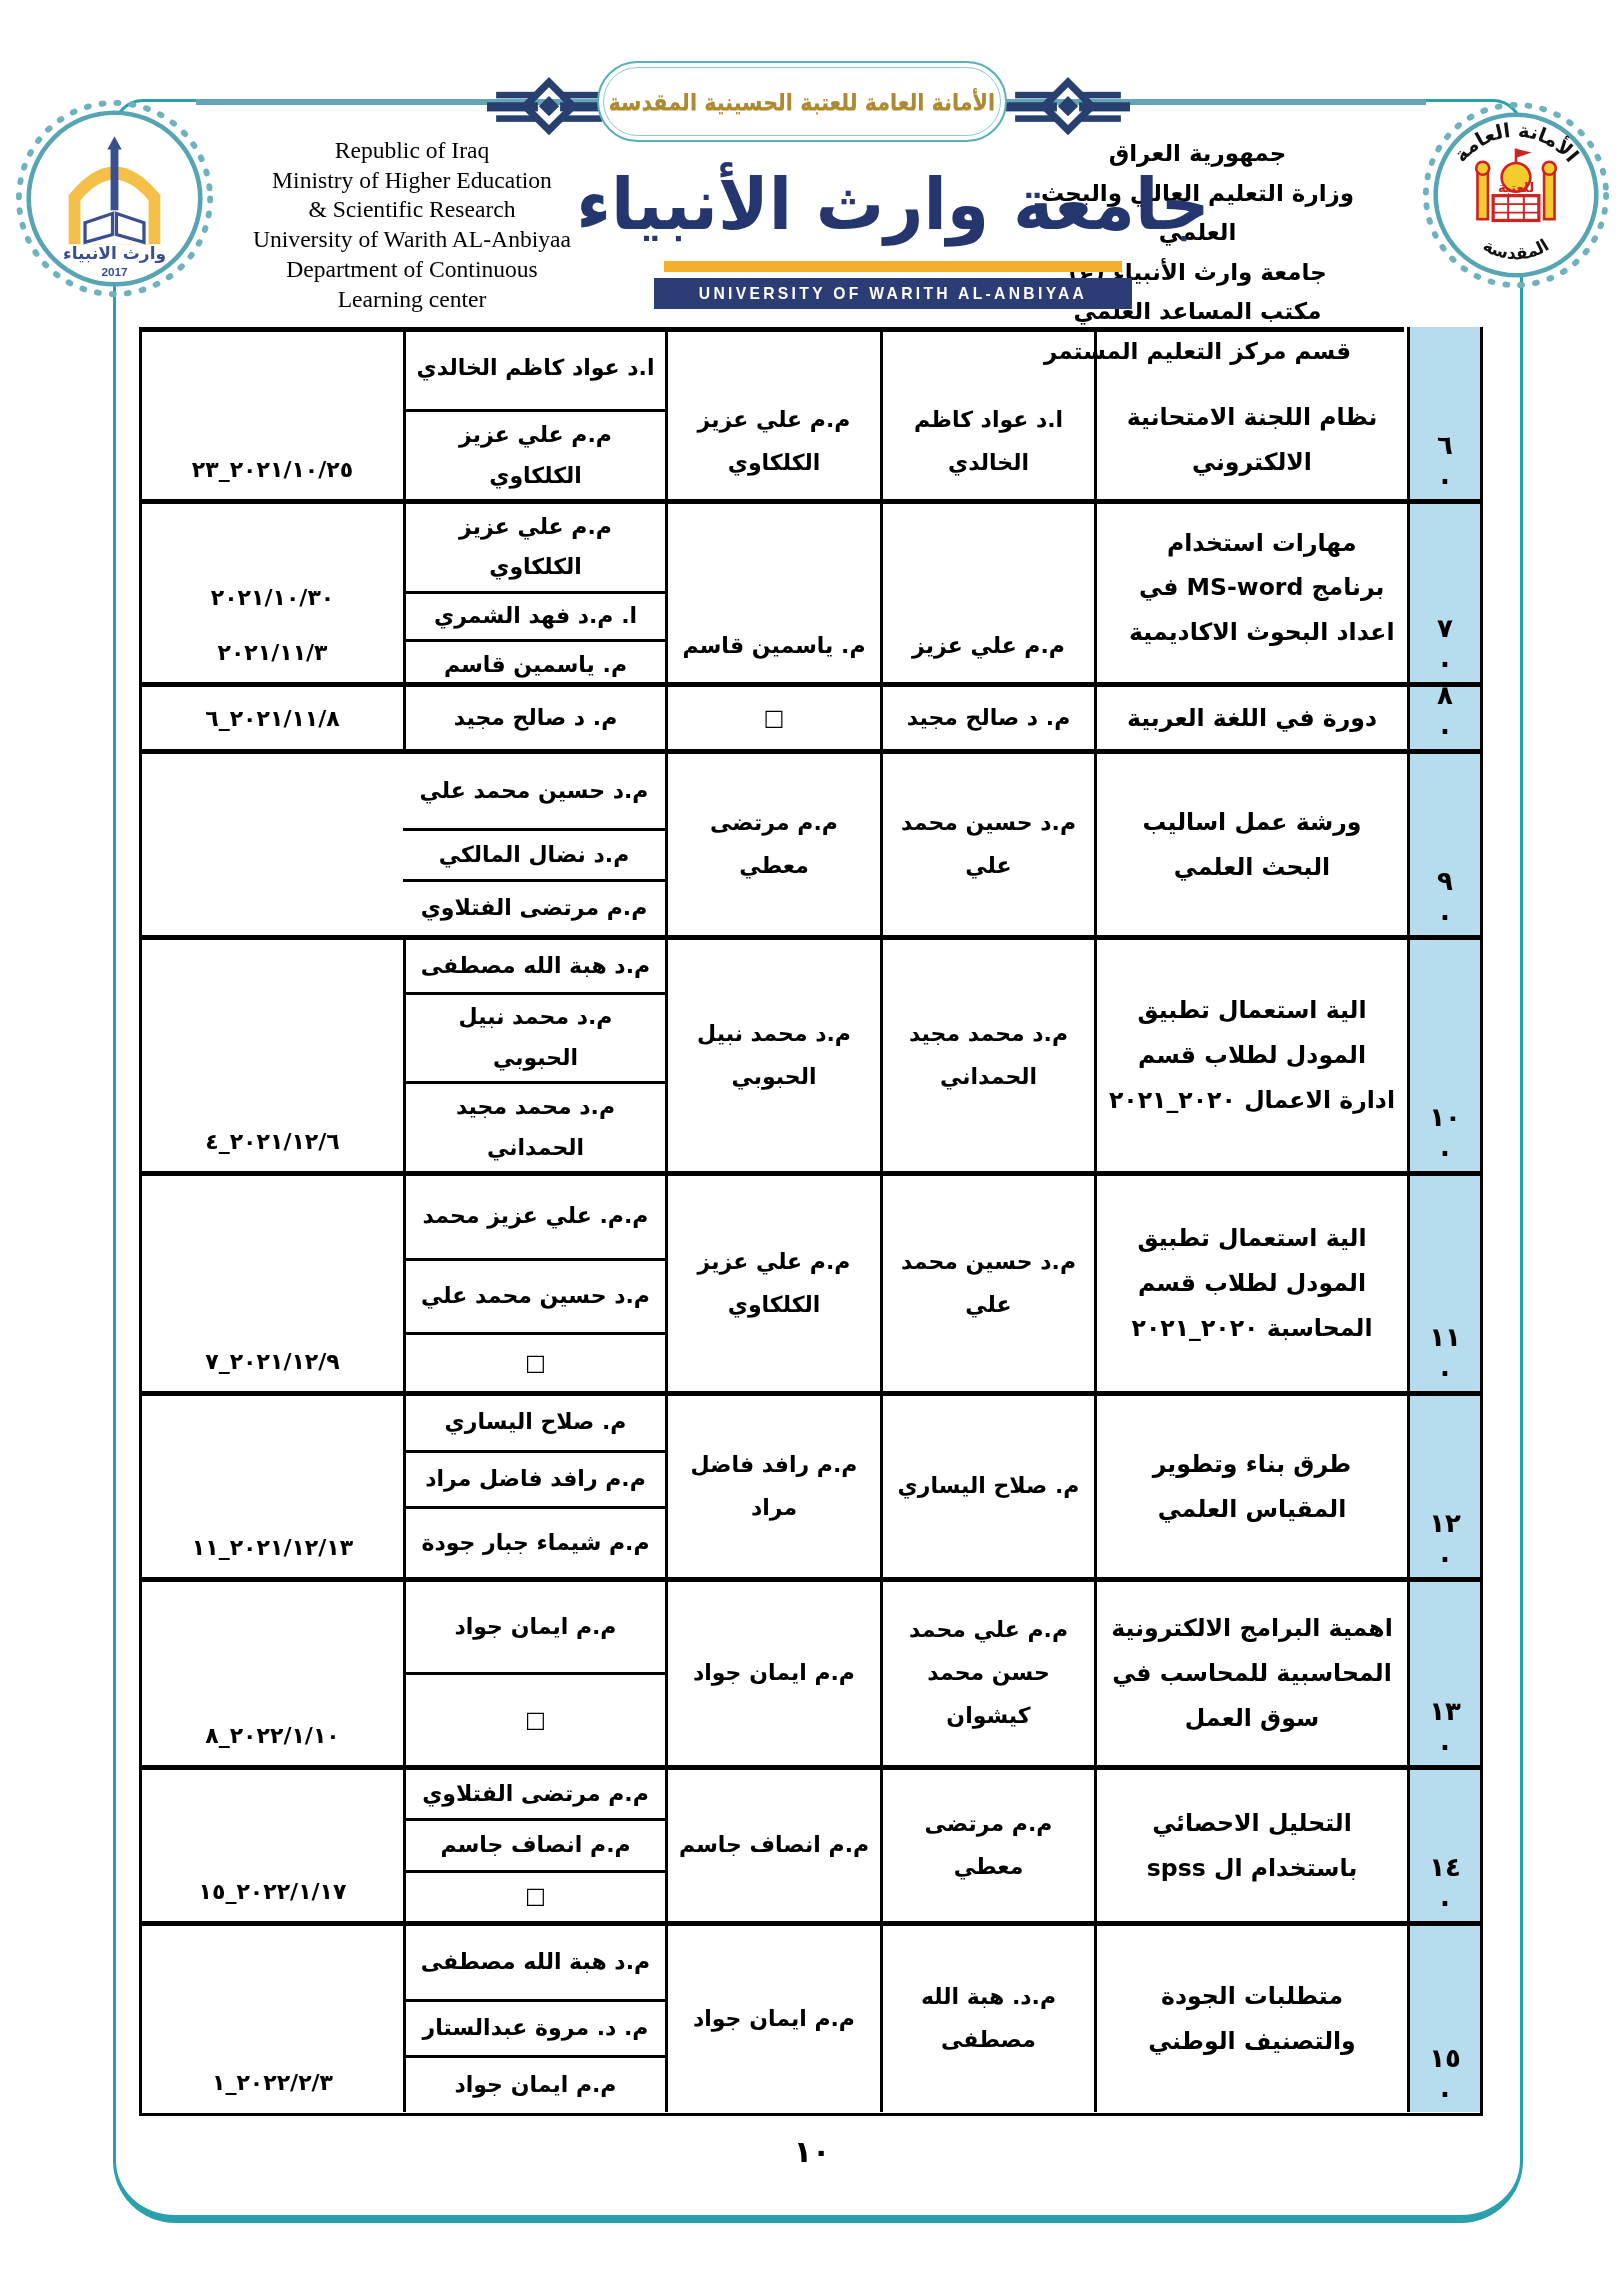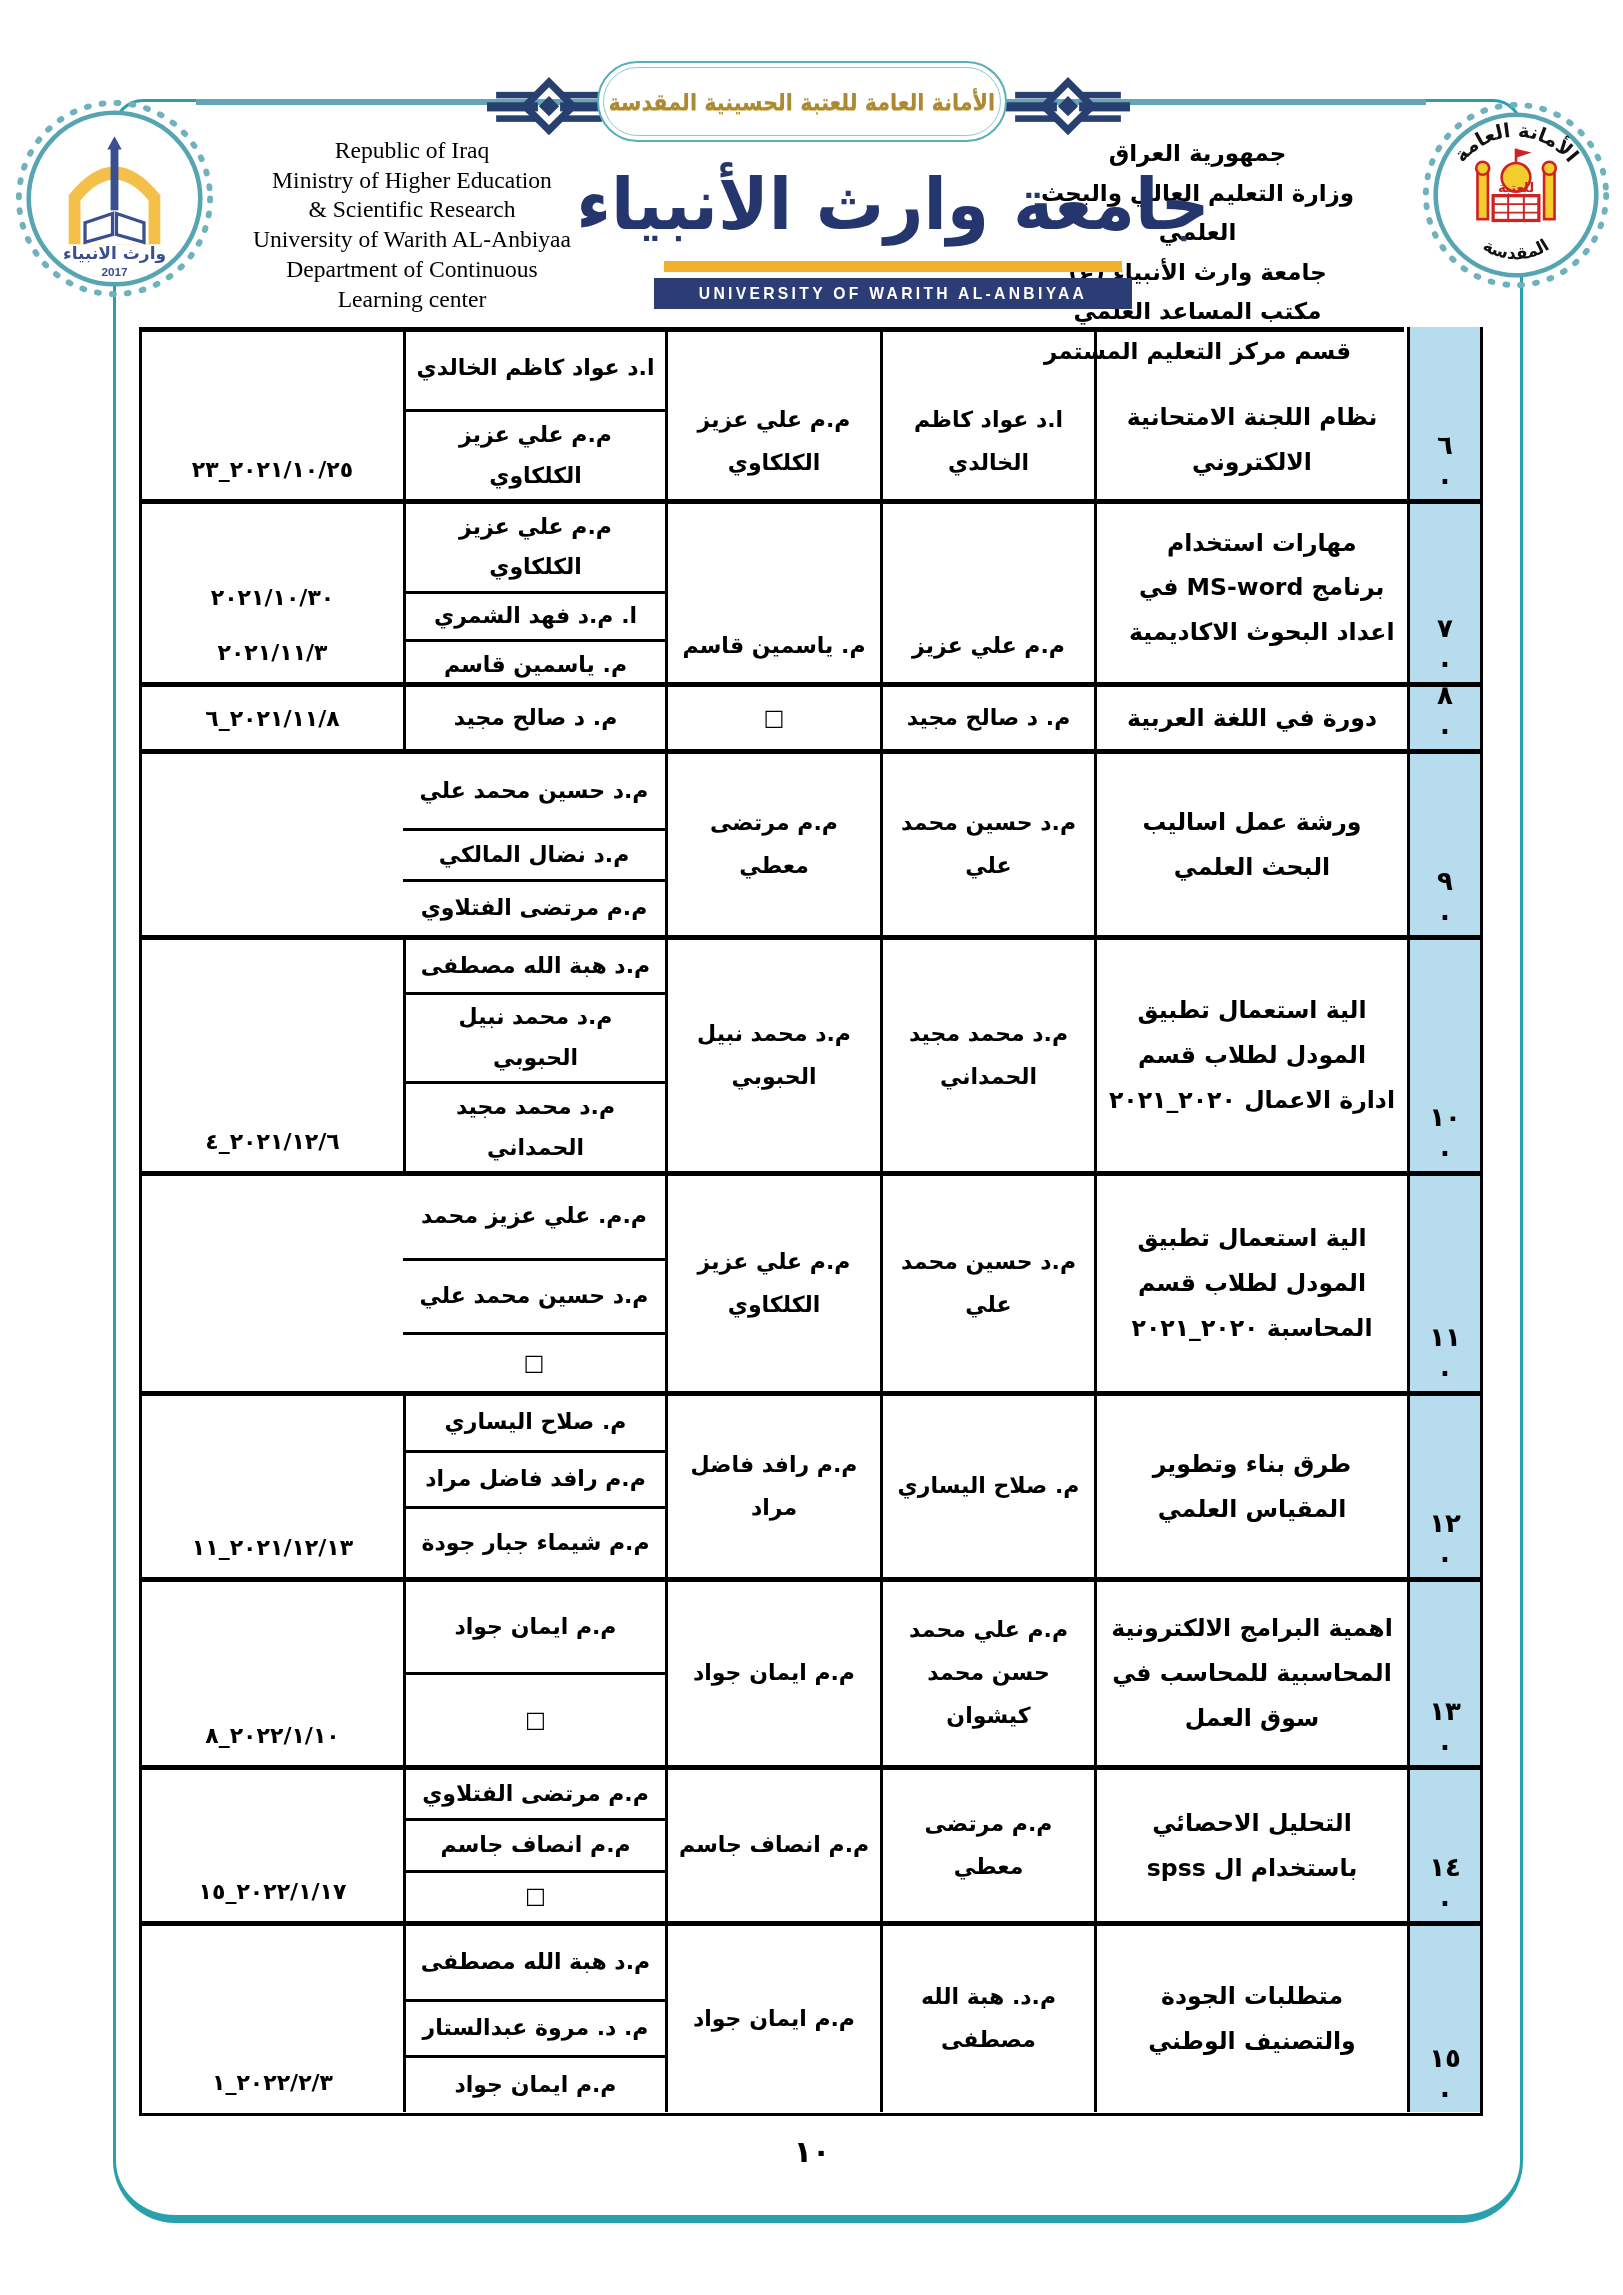--- a/index.html
+++ b/index.html
@@ -238,20 +238,23 @@
       <div class="cell c-no">١١
 .</div>
       <div class="cell c-title">الية استعمال تطبيق المودل لطلاب قسم المحاسبة ٢٠٢٠_٢٠٢١</div>
       <div class="cell c-lect">م.د حسين محمد علي</div>
       <div class="cell c-asst">م.م علي عزيز الكلكاوي</div>
       <div class="cell c-comm">
         <div class="sub" style="flex:1.5;">م.م. علي عزيز محمد</div>
         <div class="sub" style="flex:1.3;">م.د حسين محمد علي</div>
         <div class="sub" style="flex:1;">□</div>
       </div>
+      <div class="cell c-date">
+        <span class="dt">٢٠٢١/١٢/٩_٧</span>
+      </div>
     </div>
 
     <div class="trow" style="height:186px;">
       <div class="cell c-no">١٢
 .</div>
       <div class="cell c-title">طرق بناء وتطوير المقياس العلمي</div>
       <div class="cell c-lect">م. صلاح اليساري</div>
       <div class="cell c-asst">م.م رافد فاضل مراد</div>
       <div class="cell c-comm">
         <div class="sub" style="flex:1;">م. صلاح اليساري</div>

